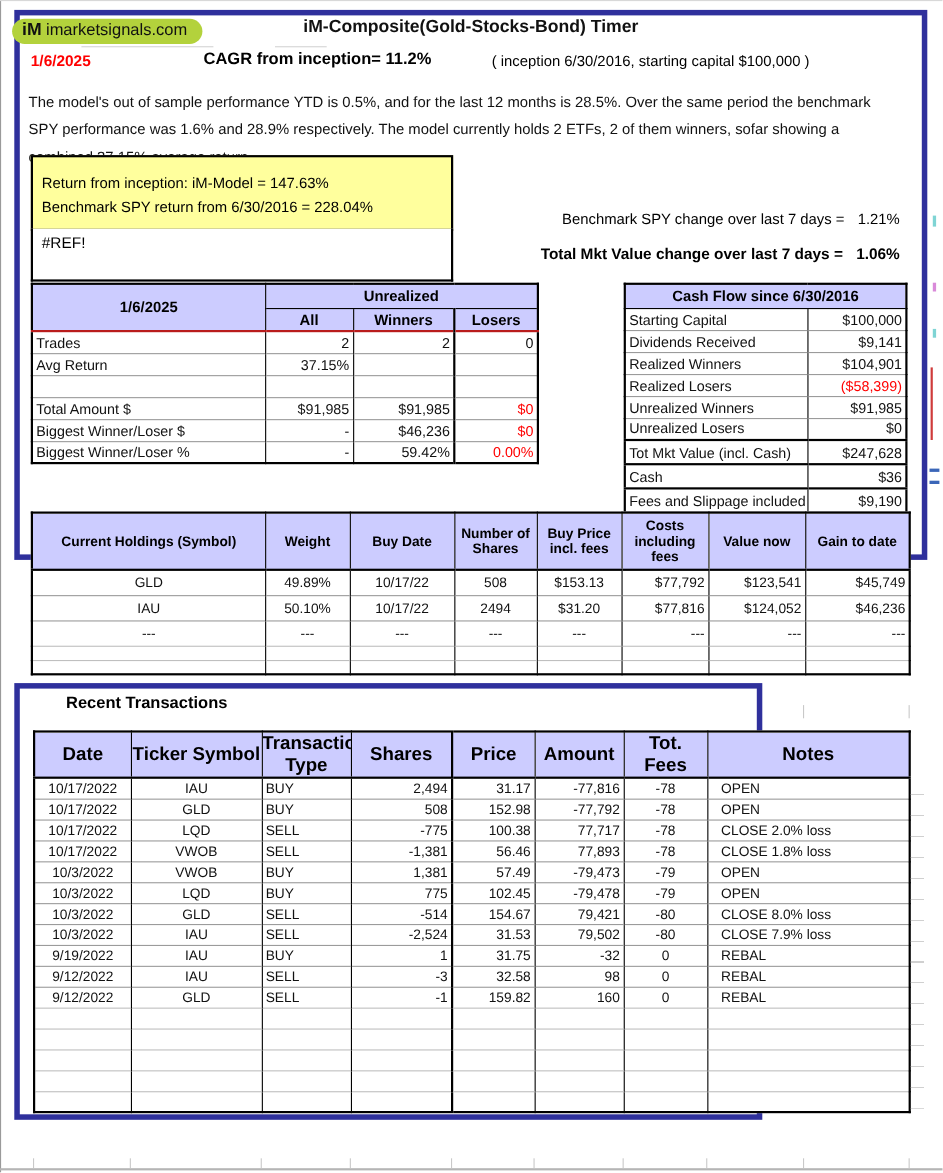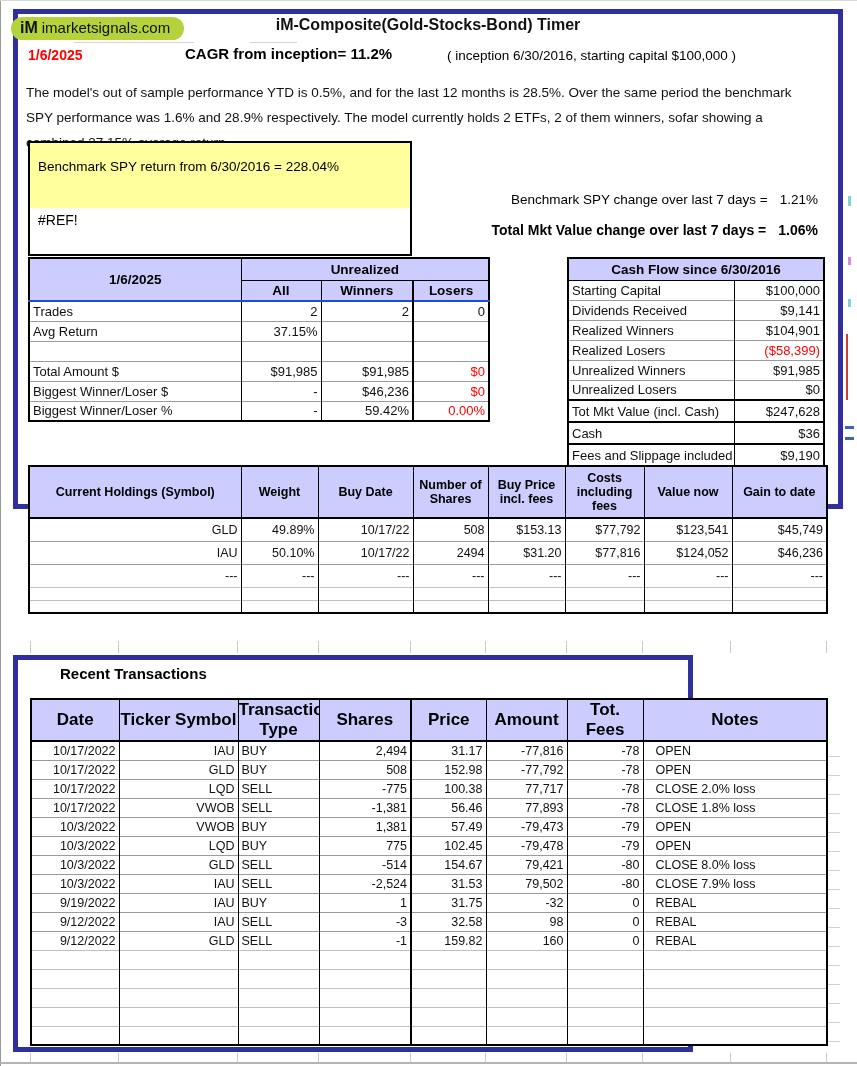--- a/index.html
+++ b/index.html
@@ -1,21 +1,21 @@
 <!DOCTYPE html>
 <html><head>
 <meta charset="utf-8">
 <style>
   * { box-sizing: border-box; margin: 0; padding: 0; }
   body { background:#fff; font-family:"Liberation Sans", sans-serif; }
   .page { position:relative; width:857px; height:1066px; background:#fff; overflow:hidden; }
 
   .panel { position:absolute; border:5px solid #2f309c; background:#fff; }
   .panel1 { left:13px; top:9px;   width:830px; height:500px; }
-  .panel2 { left:13px; top:655px; width:680px; height:397px; }
+  .panel2 { left:13px; top:621px; width:680px; height:397px; }
 
   .logo { position:absolute; left:-7px; top:3px; background:#b3d23c; border-radius:13px;
           padding:2px 14px 3px 9px; font-size:15px; color:#111; white-space:nowrap; }
   .logo b { font-size:16px; margin-right:4px; }
 
   .title { position:absolute; left:0; right:0; top:2px; text-align:center;
            font-weight:bold; font-size:16px; color:#111; }
 
   .date-label { position:absolute; left:10px; top:33px; color:#ff0000; font-weight:bold; font-size:14px; }
   .cagr-line  { position:absolute; left:167px; top:31px; font-weight:bold; font-size:15px; }
@@ -31,28 +31,28 @@
   .spy-line { position:absolute; right:20px; top:178px; font-size:13.5px; }
   .mkt-line { position:absolute; right:20px; top:208px; font-size:14px; font-weight:bold; }
   .spy-line .val, .mkt-line .val { margin-left:12px; }
 
   table { position:absolute; border-collapse:collapse; table-layout:fixed; background:#fff;
           border:2px solid #000; }
   th { background:#ccccff; font-weight:bold; border:1px solid #000; text-align:center;
        vertical-align:middle; white-space:pre-line; overflow:hidden; }
   td { border-left:1px solid #000; border-right:1px solid #000; border-top:1px solid #9b9b9b;
        vertical-align:middle; padding:0 3px; white-space:nowrap; overflow:hidden; color:#111; }
-  .l{text-align:left} .c{text-align:right} .r{text-align:right}
+  .l{text-align:left} .c{text-align:center} .r{text-align:right}
   .red{color:#ff0000;}
 
   .unrl { left:10px; top:243px; width:460px; font-size:13px; }
   .unrl th { font-size:13.5px; }
   .unrl thead tr:nth-child(1){height:22px;} .unrl thead tr:nth-child(2){height:21px;}
   .unrl tbody tr{height:20px;}
-  .unrl tbody tr:first-child td{border-top:2px solid #1d4ed8;}
+  .unrl tbody tr:first-child td{border-top:2px solid #b91c1c;}
   .unrl .losers{border-left:2px solid #000;}
 
   .cf { left:549px; top:243px; width:256px; font-size:13px; }
   .cf th{font-size:13.5px; height:22px;}
   .cf tbody tr{height:20px;}
   .cf tbody tr.sep{height:22px;}
   .cf tbody tr.sep td{border-top:2px solid #000;}
   .cf tbody tr:first-child td{border-top:1px solid #000;}
 
   .hold { left:10px; top:451px; width:798px; font-size:12.5px; }
@@ -99,20 +99,21 @@
     <div class="faint-line" style="left:56px;top:28px;width:120px;"></div>
     <div class="faint-line" style="left:232px;top:28px;width:47px;"></div>
 
     <div class="date-label">1/6/2025</div>
     <div class="cagr-line">CAGR from inception= 11.2%</div>
     <div class="inception-note">( inception 6/30/2016,  starting capital $100,000 )</div>
 
     <div class="desc">The model's out of sample performance YTD is 0.5%, and for the last 12 months is 28.5%. Over the same period the benchmark SPY performance was  1.6% and 28.9% respectively. The model currently holds 2 ETFs, 2 of them winners, sofar showing a combined 37.15% average return.</div>
 
     <div class="ybox">
+      <div>Return from inception: iM-Model =  147.63%</div>
       <div>Benchmark SPY return from 6/30/2016 =  228.04%</div>
     </div>
     <div class="refbox">
       <span>#REF!</span>
     </div>
 
     <div class="spy-line">
       <span>Benchmark SPY change over last 7 days =</span><span class="val">1.21%</span>
     </div>
     <div class="mkt-line">

